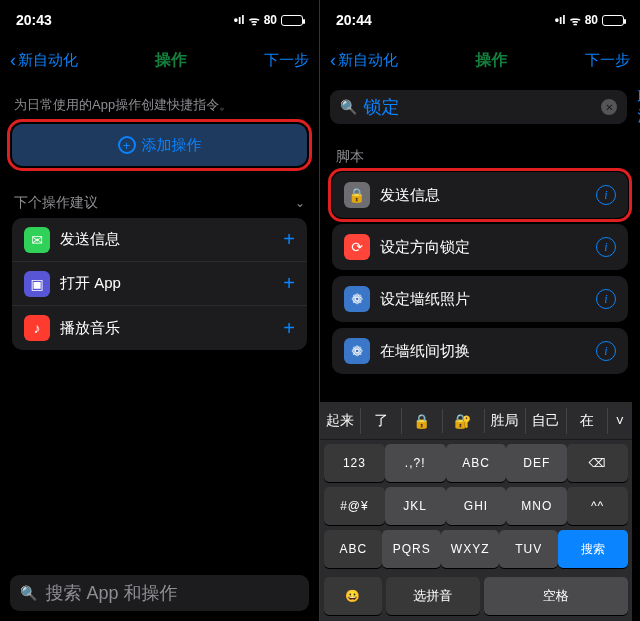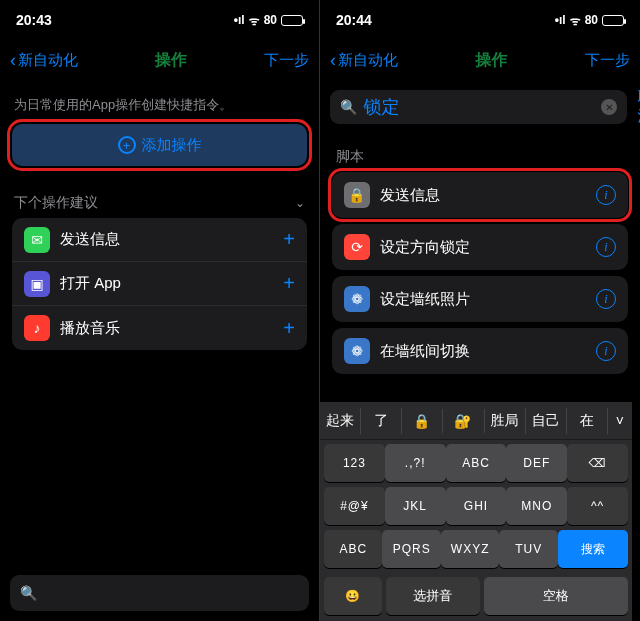--- a/index.html
+++ b/index.html
@@ -118,20 +118,21 @@
     </div>
     <div class="list-row">
       <div class="app-icon ic-music">♪</div>
       <div class="row-label">播放音乐</div>
       <div class="row-plus">+</div>
     </div>
   </div>
 
   <div class="searchbar">
     <span class="search-icon-glyph">🔍</span>
+    <input class="search-field" placeholder="搜索 App 和操作" style="">
   </div>
 </div>
 
 <div class="screen">
   <div class="statusbar">
     <span>20:44</span>
     <div class="status-right">
       <span>•ıl</span>
       <span>ᯤ</span>
       <span>80</span>

